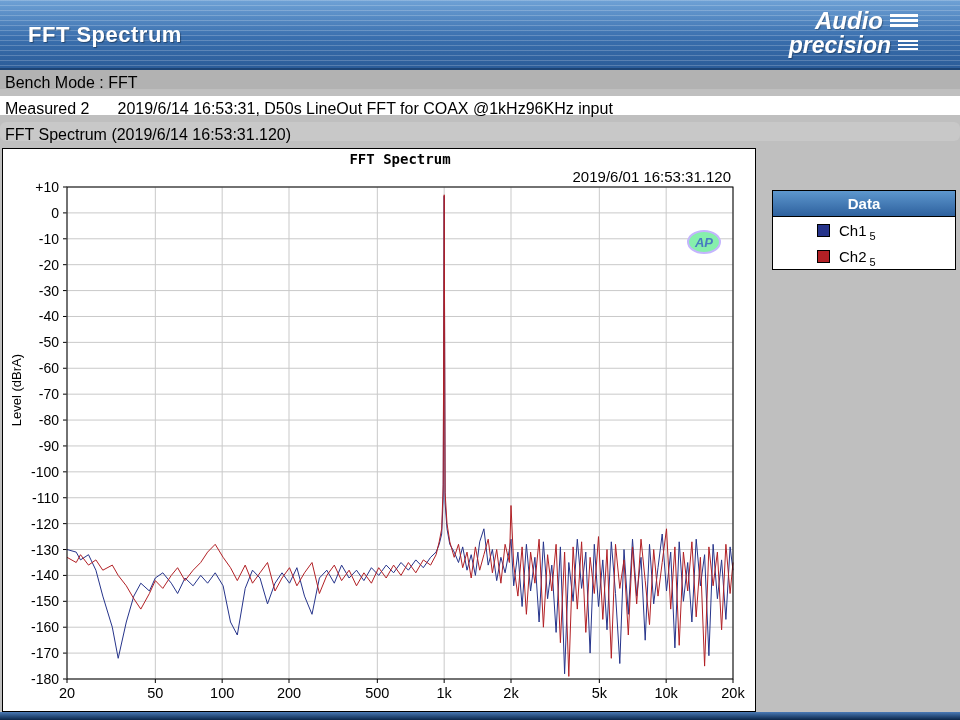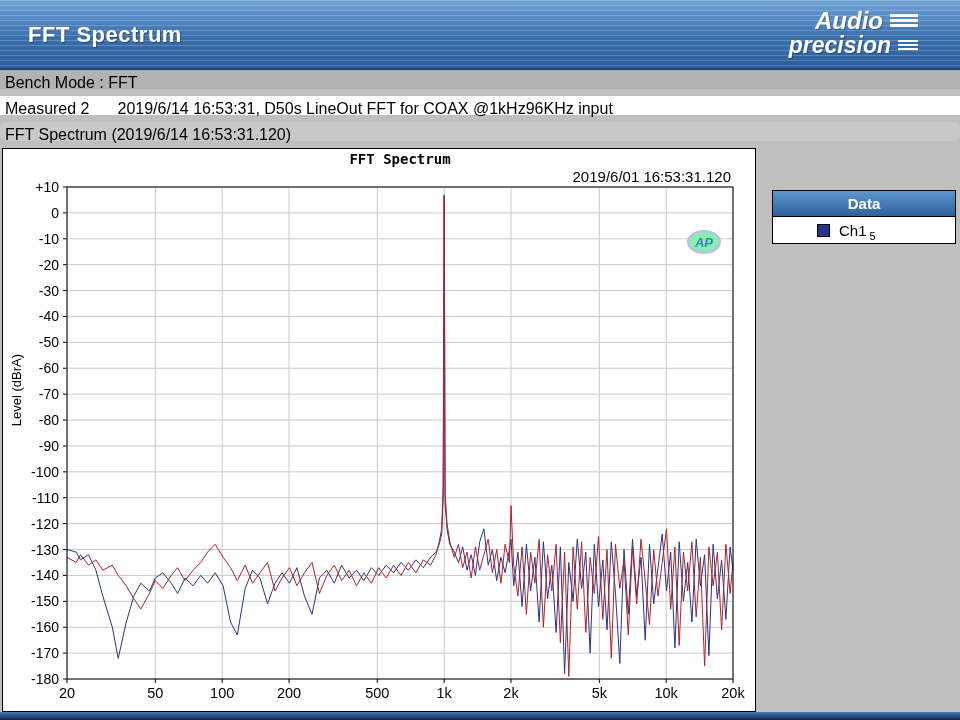--- a/index.html
+++ b/index.html
@@ -237,15 +237,19 @@
   <div class="ap-mark">AP</div>
   <div class="ylabel">Level (dBrA)</div>
 </div>
 
 <div class="legend">
   <div class="legend-header">Data</div>
   <div class="legend-row">
     <span class="swatch" style="background: rgb(38, 52, 139);"></span>
     <span class="legend-label"><span>Ch1</span><span class="legend-sub">5</span></span>
   </div>
+  <div class="legend-row">
+    <span class="swatch" style="background: rgb(178, 32, 37);"></span>
+    <span class="legend-label"><span>Ch2</span><span class="legend-sub">5</span></span>
+  </div>
 </div>
 
 <div class="bottom-bar"></div>
 
 </body></html>

